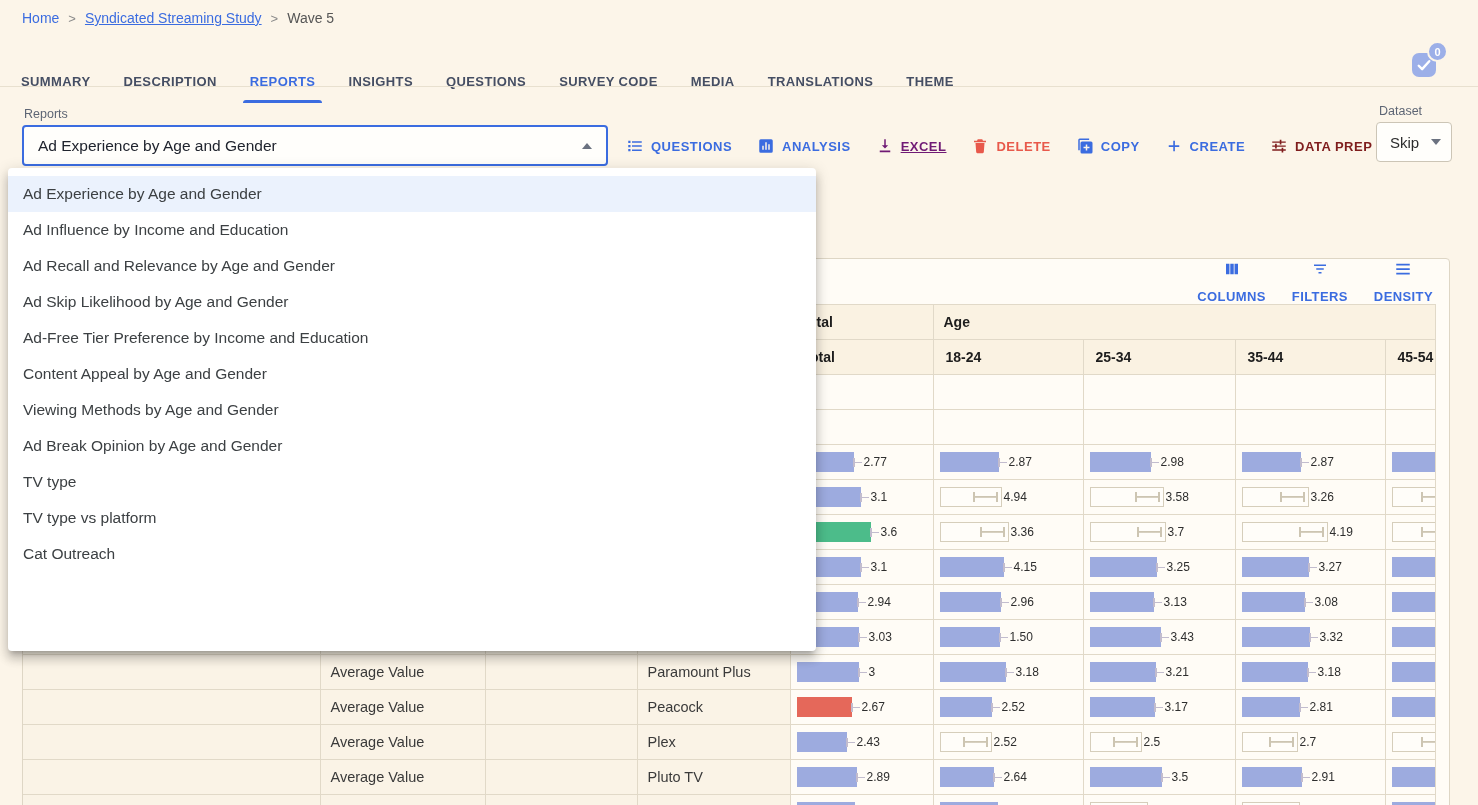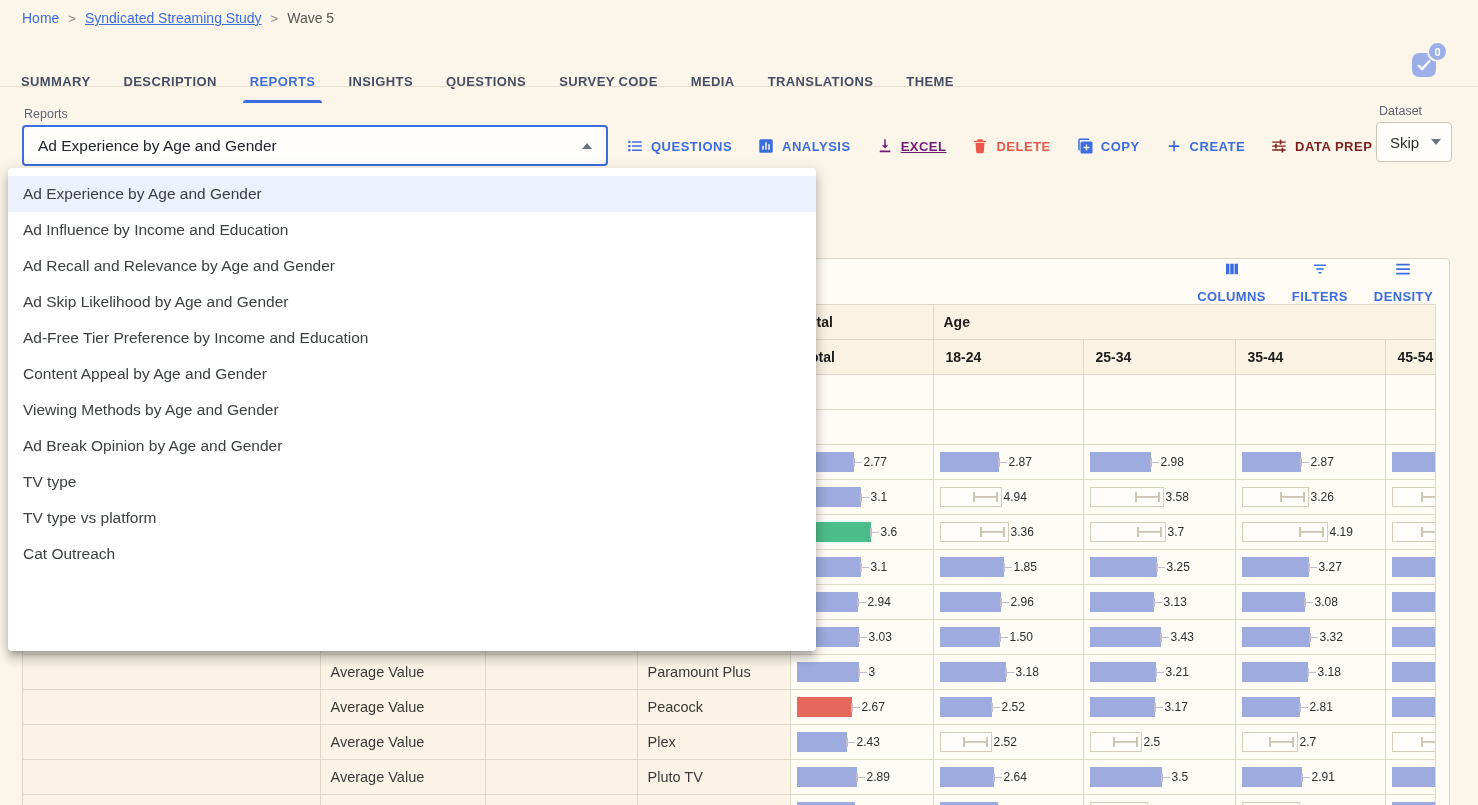--- a/index.html
+++ b/index.html
@@ -385,21 +385,21 @@
             <div class="vwrap">
               <div class="bar fb" style="width:64px"></div>
               <span class="wf"></span>
               <span class="val">3.1</span>
             </div>
           </td>
           <td class="vc">
             <div class="vwrap">
               <div class="bar fb" style="width:64px"></div>
               <span class="wf"></span>
-              <span class="val">1.85</span>
+              <span class="val">4.15</span>
             </div>
           </td>
           <td class="vc">
             <div class="vwrap">
               <div class="bar fb" style="width:67px"></div>
               <span class="wf"></span>
               <span class="val">3.25</span>
             </div>
           </td>
           <td class="vc">

